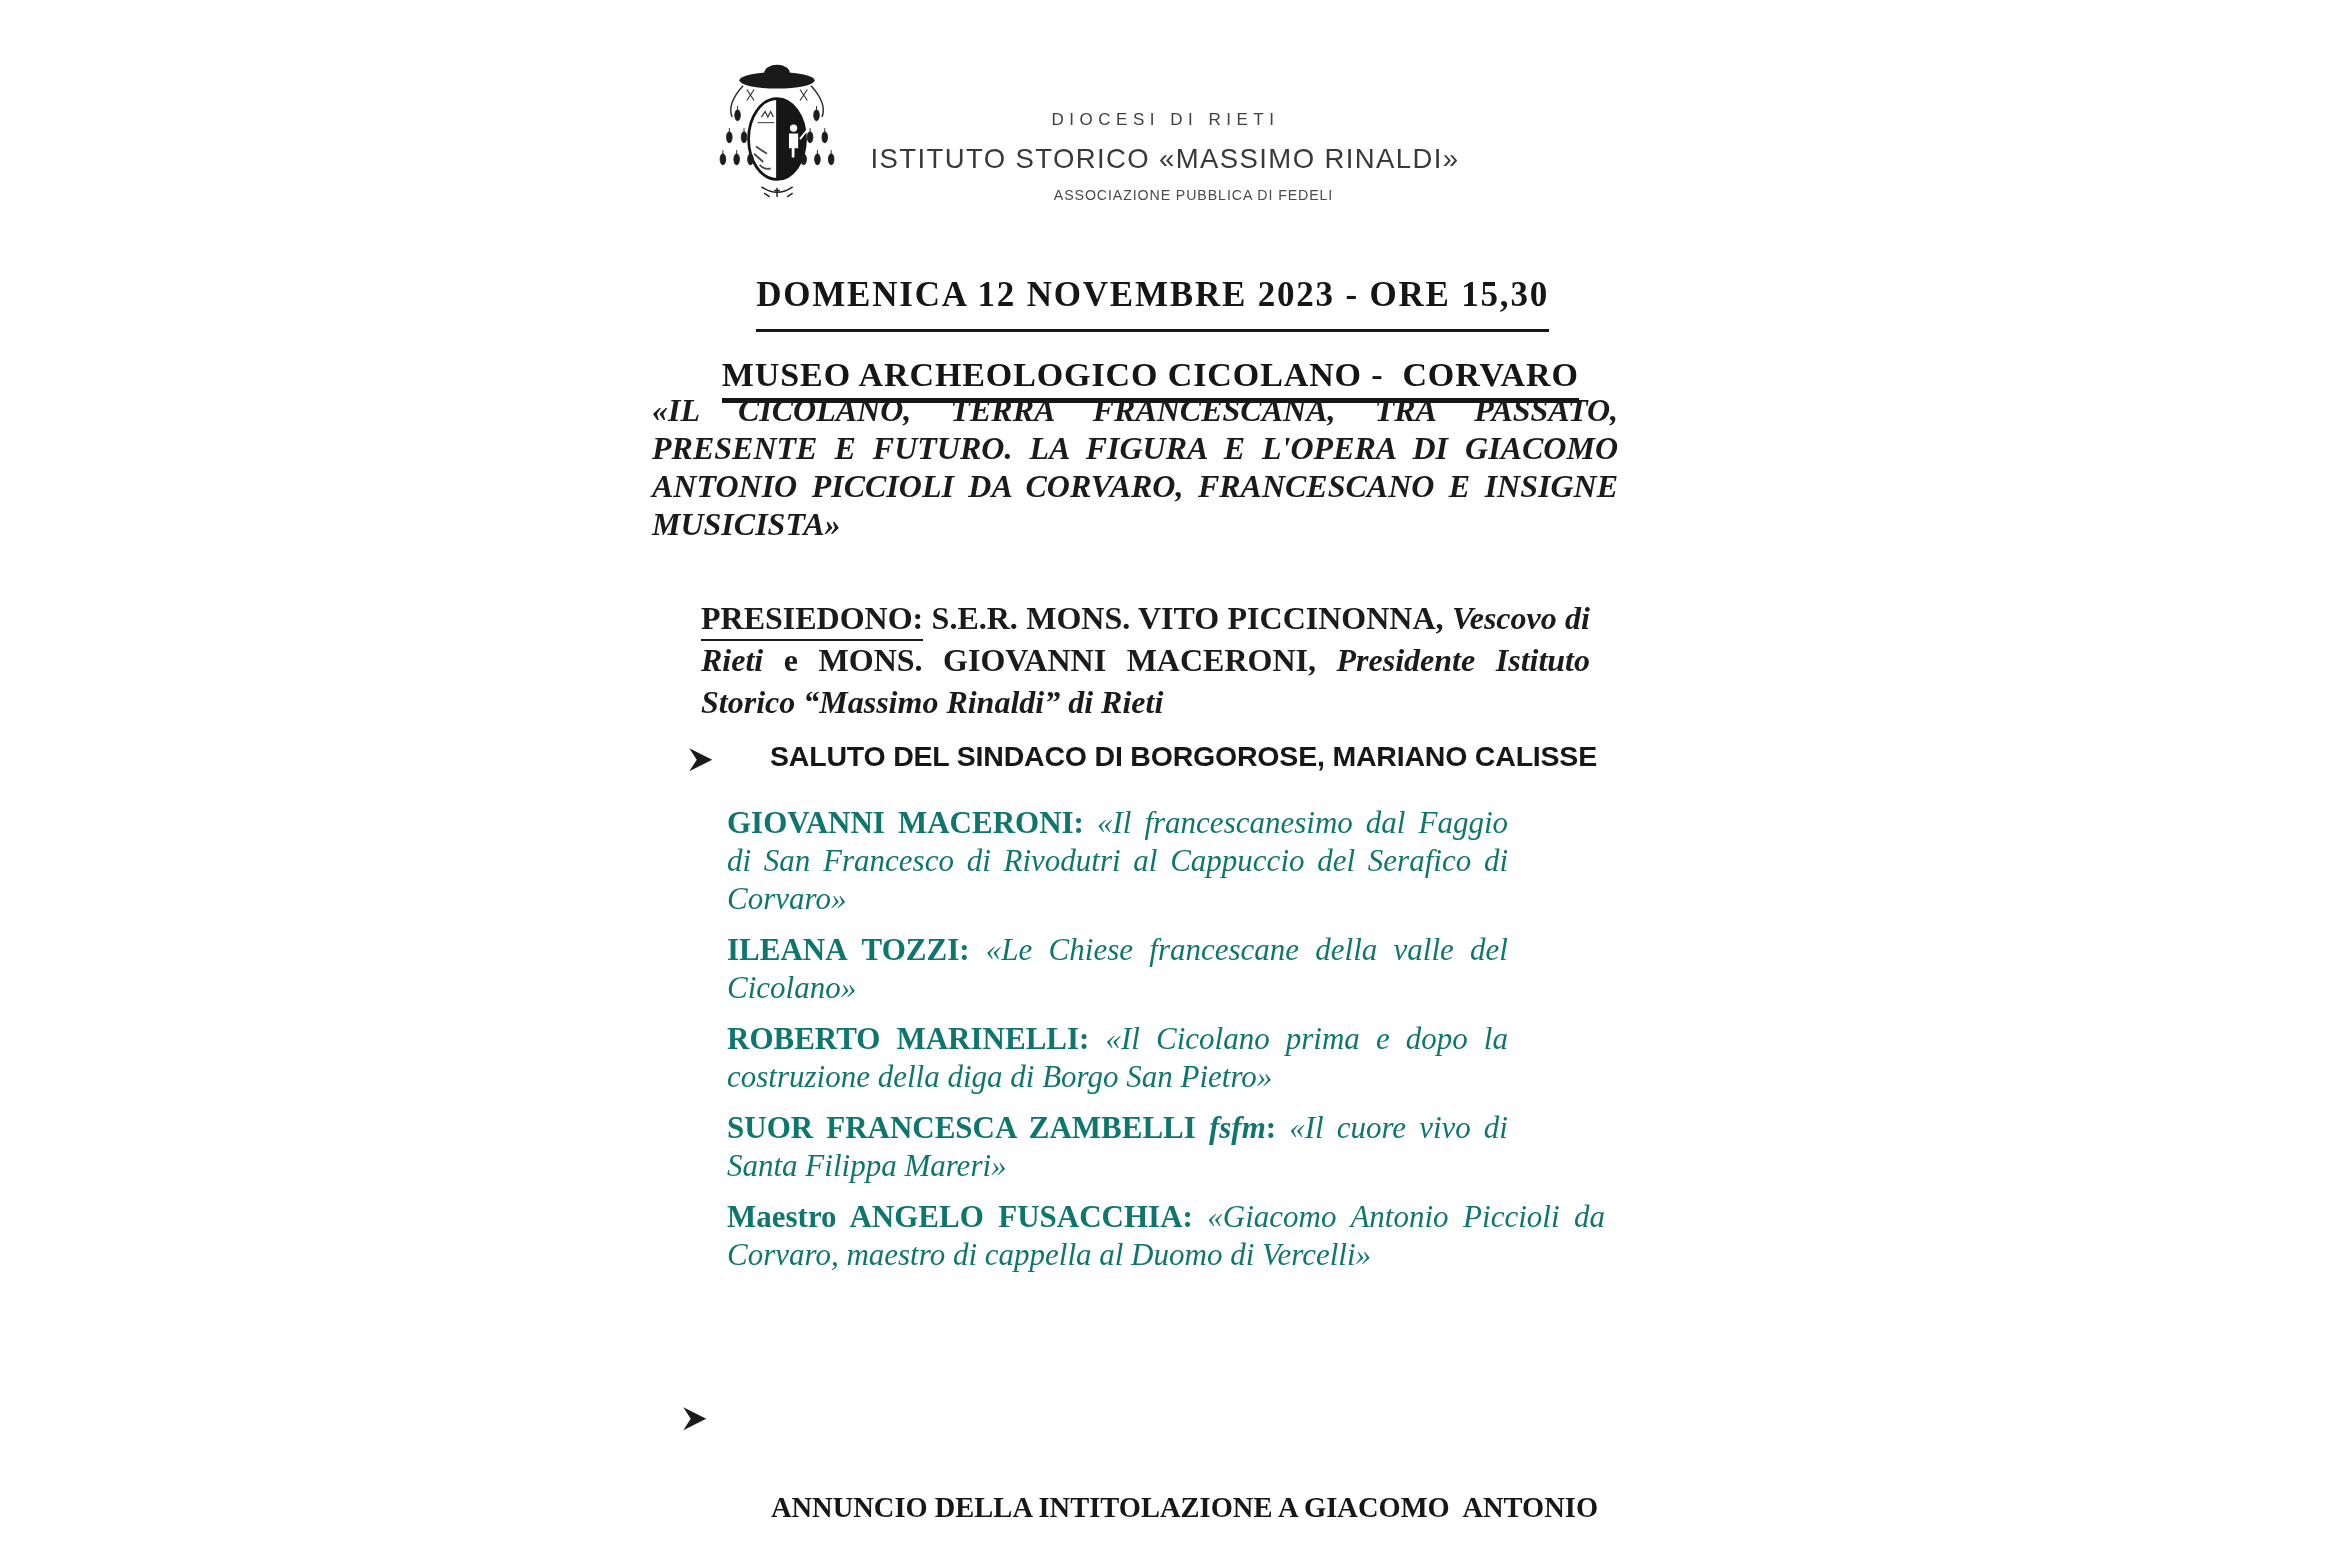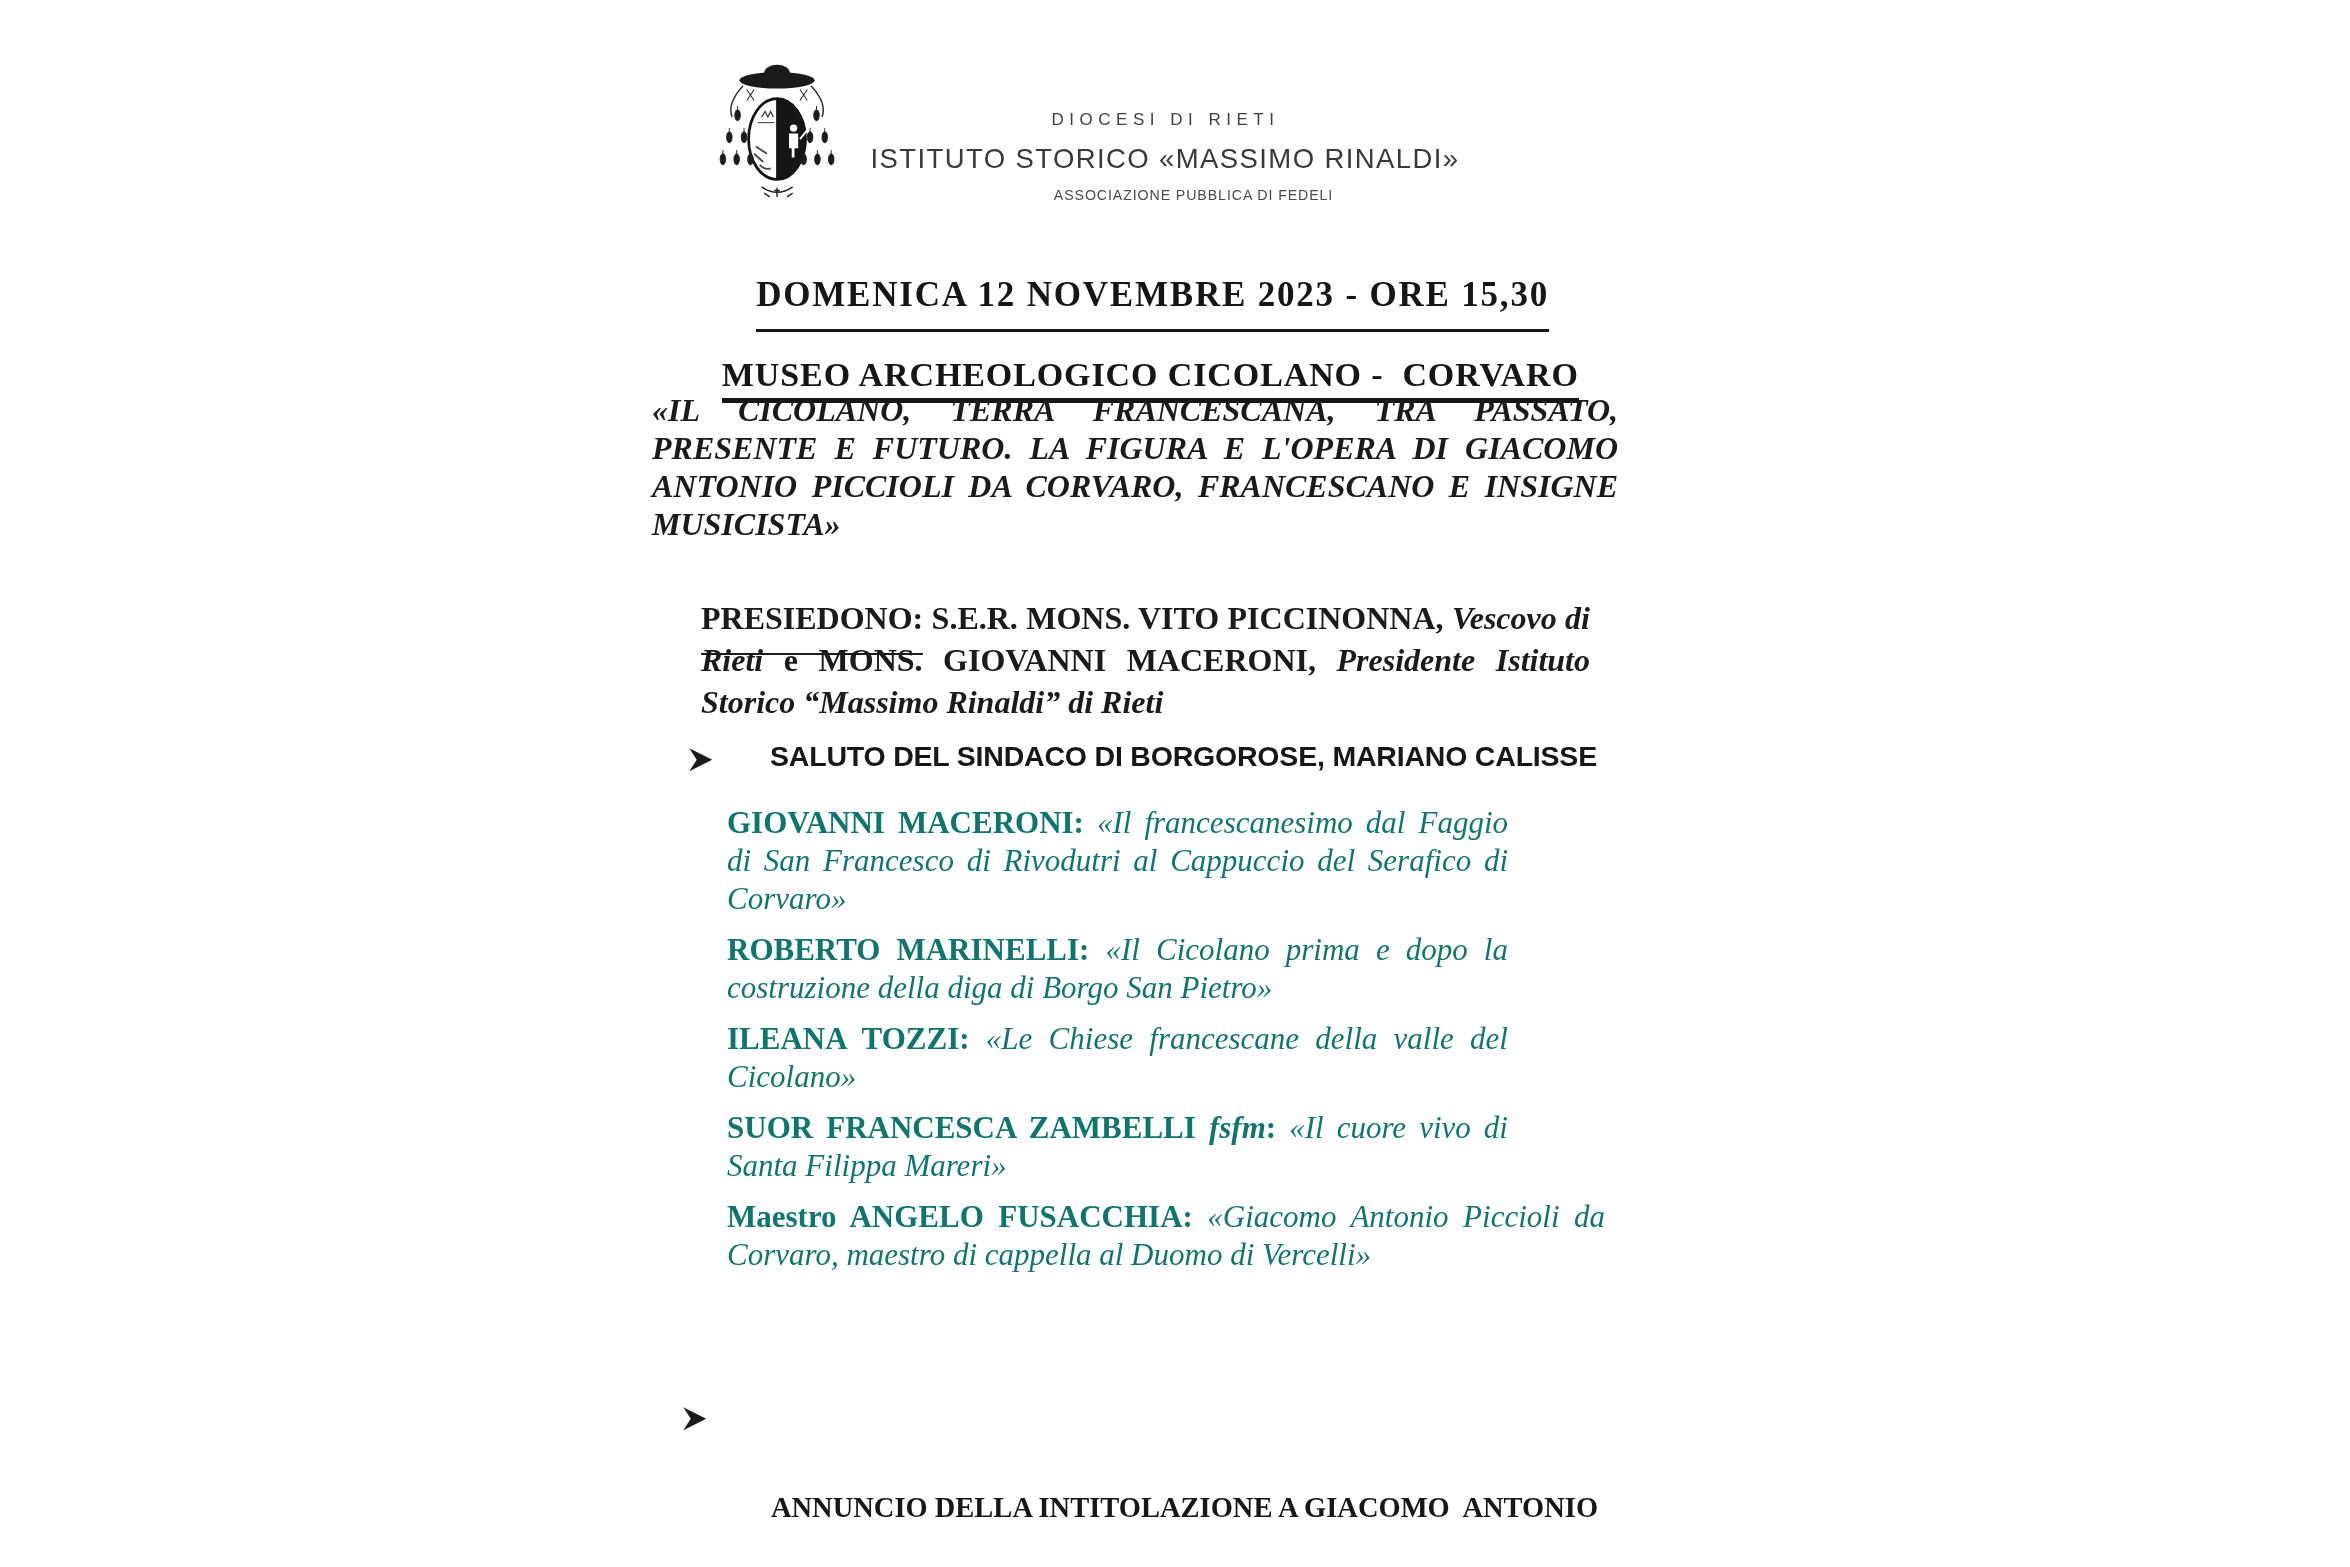--- a/index.html
+++ b/index.html
@@ -50,21 +50,21 @@
     position:absolute; left:652px; top:391px; width:966px;
     font-size:32px; font-weight:700; font-style:italic;
     line-height:38px; text-align:justify; color:#1b1b1b;
   }
 
   
   .presiding {
     position:absolute; left:701px; top:597px; width:889px;
     font-size:32px; line-height:42px; text-align:justify; color:#1b1b1b;
   }
-  .seg-bu { font-weight:700; border-bottom:2.8px solid #1b1b1b; padding-bottom:17px; }
+  .seg-bu { font-weight:700; border-bottom:2.8px solid #1b1b1b; padding-bottom:3px; }
   .seg-b  { font-weight:700; }
   .seg-bi { font-weight:700; font-style:italic; }
 
   
   .bullet-arrow { position:absolute; width:27.5px; height:27.5px; }
   .bullet1-arrow { left:687px; top:746px; }
   .bullet2-arrow { left:681px; top:1405px; }
   .bullet1-label {
     position:absolute; left:770px; top:740px; width:863px;
     font-family:"Liberation Sans", sans-serif; font-weight:700;
@@ -165,23 +165,23 @@
   <div class="presiding" id="presiding" data-name="presiding-paragraph"><span class="seg-bu" data-name="presiding-segment">PRESIEDONO:</span><span class="seg-b" data-name="presiding-segment"> S.E.R. MONS. VITO PICCINONNA, </span><span class="seg-bi" data-name="presiding-segment">Vescovo di Rieti</span><span class="seg-b" data-name="presiding-segment"> e MONS. GIOVANNI MACERONI, </span><span class="seg-bi" data-name="presiding-segment">Presidente Istituto Storico “Massimo Rinaldi” di Rieti</span></div>
 
   <svg class="bullet-arrow bullet1-arrow" data-name="arrow-bullet-icon" viewBox="0 0 24 24" aria-hidden="true">
     <path d="M2 2 L22 12 L2 22 L8.5 12 Z" fill="#1a1a1a"></path>
   </svg>
   <div class="bullet1-label" data-name="agenda-item-greeting">SALUTO DEL SINDACO DI BORGOROSE, MARIANO CALISSE</div>
 
   <div class="speakers" id="speakers" data-name="speakers-list">
     <p class="speaker" data-name="speaker-item"><span class="sp-name" data-name="speaker-name">GIOVANNI MACERONI</span><span class="sp-suffix" data-name="speaker-suffix"></span><span class="sp-colon" data-name="speaker-colon">:</span><span class="sp-topic" data-name="speaker-topic"> «Il francescanesimo dal Faggio di San Francesco di Rivodutri al Cappuccio del Serafico di Corvaro»</span></p>
 
+    <p class="speaker" data-name="speaker-item"><span class="sp-name" data-name="speaker-name">ILEANA TOZZI</span><span class="sp-suffix" data-name="speaker-suffix"></span><span class="sp-colon" data-name="speaker-colon">:</span><span class="sp-topic" data-name="speaker-topic"> «Le Chiese francescane della valle del Cicolano»</span></p>
+
     <p class="speaker" data-name="speaker-item"><span class="sp-name" data-name="speaker-name">ROBERTO MARINELLI</span><span class="sp-suffix" data-name="speaker-suffix"></span><span class="sp-colon" data-name="speaker-colon">:</span><span class="sp-topic" data-name="speaker-topic"> «Il Cicolano prima e dopo la costruzione della diga di Borgo San Pietro»</span></p>
-
-    <p class="speaker" data-name="speaker-item"><span class="sp-name" data-name="speaker-name">ILEANA TOZZI</span><span class="sp-suffix" data-name="speaker-suffix"></span><span class="sp-colon" data-name="speaker-colon">:</span><span class="sp-topic" data-name="speaker-topic"> «Le Chiese francescane della valle del Cicolano»</span></p>
 
     <p class="speaker" data-name="speaker-item"><span class="sp-name" data-name="speaker-name">SUOR FRANCESCA ZAMBELLI</span><span class="sp-suffix" data-name="speaker-suffix"> fsfm</span><span class="sp-colon" data-name="speaker-colon">:</span><span class="sp-topic" data-name="speaker-topic"> «Il cuore vivo di Santa Filippa Mareri»</span></p>
 
 
     <p class="speaker" data-name="speaker-item"><span class="sp-name" data-name="speaker-name">Maestro ANGELO FUSACCHIA</span><span class="sp-suffix" data-name="speaker-suffix"></span><span class="sp-colon" data-name="speaker-colon">:</span><span class="sp-topic" data-name="speaker-topic"> «Giacomo Antonio Piccioli da Corvaro, maestro di cappella al Duomo di Vercelli»</span></p>
   </div>
 
   <svg class="bullet-arrow bullet2-arrow" data-name="arrow-bullet-icon" viewBox="0 0 24 24" aria-hidden="true">
     <path d="M2 2 L22 12 L2 22 L8.5 12 Z" fill="#1a1a1a"></path>
   </svg>

